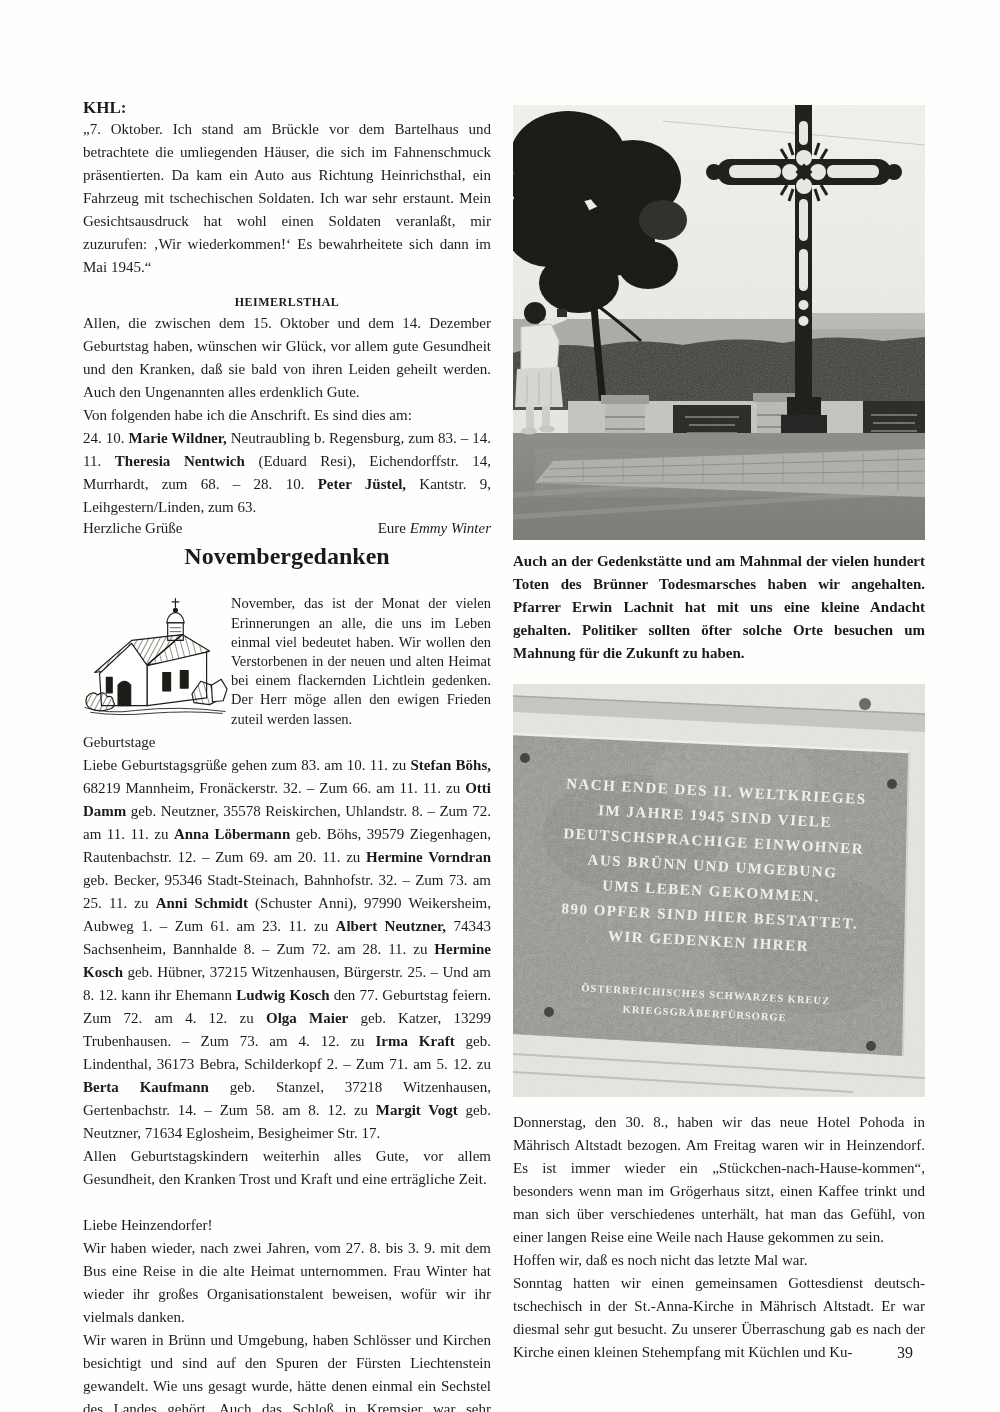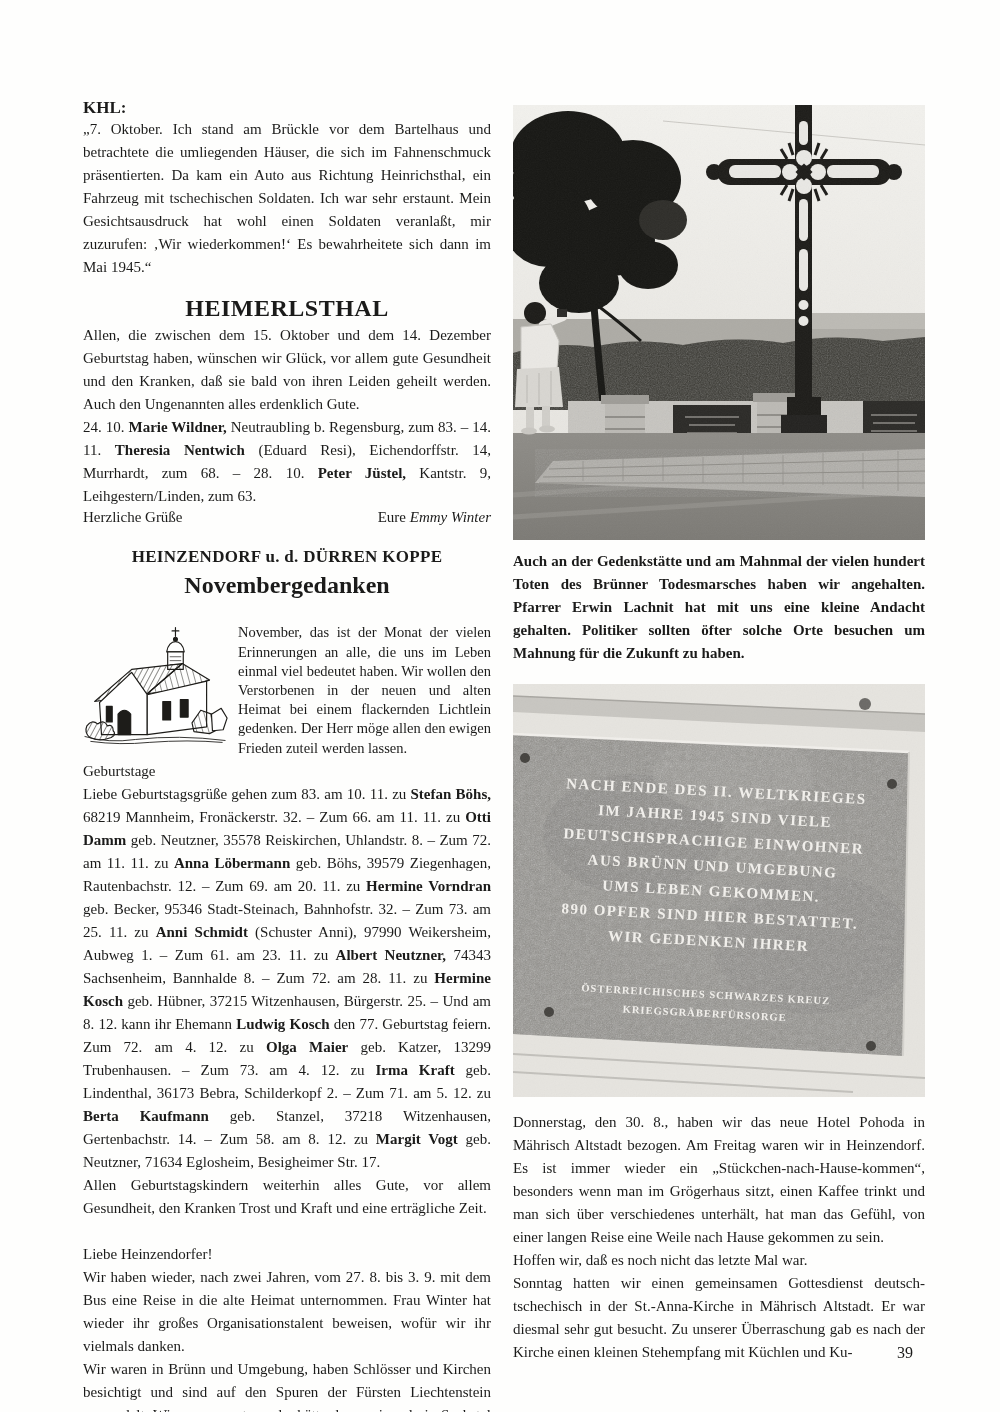--- a/index.html
+++ b/index.html
@@ -7,24 +7,24 @@
         font-family:"Liberation Serif","DejaVu Serif",serif;color:#1b1b1a;}
   .col-left{position:absolute;left:83px;top:97px;width:408px;}
   .col-right{position:absolute;left:513px;top:105px;width:412px;}
   p{margin:0;}
   .body{font-size:15px;line-height:23px;}
   .just{text-align:justify;text-justify:inter-word;}
   .italic{font-style:italic;}
   .khl{font-size:17px;font-weight:bold;line-height:21px;}
   .sig-row{display:flex;justify-content:space-between;font-size:15px;line-height:19.4px;}
   .h-center{text-align:center;font-weight:bold;}
-  .h-heimerlsthal{font-size:24px;margin:16px 0 2px;letter-spacing:.5px;}
+  .h-heimerlsthal{font-size:12px;margin:16px 0 2px;letter-spacing:.5px;}
   .h-heinzendorf{font-size:17px;margin:20px 0 0;letter-spacing:.3px;}
   .h-november{font-size:24px;margin:5px 0 24px;}
-  .nov-block{display:flex;gap:9px;margin-top:2px;}
+  .nov-block{display:flex;gap:2px;margin-top:2px;}
   .church{flex:0 0 146px;height:122px;}
   .church svg{display:block;width:146px;height:122px;}
   .nov-text{flex:1;font-size:14.5px;line-height:19.2px;}
   .label-line{margin-top:2px;}
   .salutation{margin-top:23px;}
   .photo{background:#eceae6;}
   .photo svg{display:block;}
   .photo1{width:412px;height:435px;}
   .caption{margin-top:10px;font-weight:bold;}
   .photo2{width:412px;height:413px;margin-top:19px;}
@@ -35,27 +35,27 @@
 <body>
 
 <div class="page">
 
   <div class="col-left">
     <p class="khl">KHL:</p>
     <p class="body just">„7. Oktober. Ich stand am Brückle vor dem Bartelhaus und betrachtete die umliegenden Häuser, die sich im Fahnenschmuck präsentierten. Da kam ein Auto aus Richtung Heinrichsthal, ein Fahrzeug mit tschechischen Soldaten. Ich war sehr erstaunt. Mein Gesichtsausdruck hat wohl einen Soldaten veranlaßt, mir zuzurufen: ‚Wir wiederkommen!‘ Es bewahrheitete sich dann im Mai 1945.“</p>
 
     <p class="h-center h-heimerlsthal">HEIMERLSTHAL</p>
     <p class="body just">Allen, die zwischen dem 15. Oktober und dem 14. Dezember Geburtstag haben, wünschen wir Glück, vor allem gute Gesundheit und den Kranken, daß sie bald von ihren Leiden geheilt werden. Auch den Ungenannten alles erdenklich Gute.</p>
+    <p class="body">Von folgenden habe ich die Anschrift. Es sind dies am:</p>
     <p class="body just"><span>24. 10. </span><b>Marie Wildner,</b><span> Neutraubling b. Regensburg, zum 83. – 14. 11. </span><b>Theresia Nentwich</b><span> (Eduard Resi), Eichendorffstr. 14, Murrhardt, zum 68. – 28. 10. </span><b>Peter Jüstel,</b><span> Kantstr. 9, Leihgestern/Linden, zum 63.</span></p>
     <div class="sig-row">
       <span>Herzliche Grüße</span>
       <span><span>Eure </span><i>Emmy Winter</i></span>
     </div>
 
-    <p class="h-center h-heinzendorf">HEINZENDORF u. d. DÜRREN KOPPE</p>
     <p class="h-center h-november">Novembergedanken</p>
 
     <div class="nov-block">
       <div class="church">
         <svg viewBox="0 0 150 122">
           <defs>
             <pattern id="hatchA" width="5" height="5" patternUnits="userSpaceOnUse" patternTransform="rotate(28)">
               <path d="M0 0 V5" stroke="#24231f" stroke-width="1.1"></path>
             </pattern>
             <pattern id="hatchB" width="6" height="6" patternUnits="userSpaceOnUse" patternTransform="rotate(-15)">

